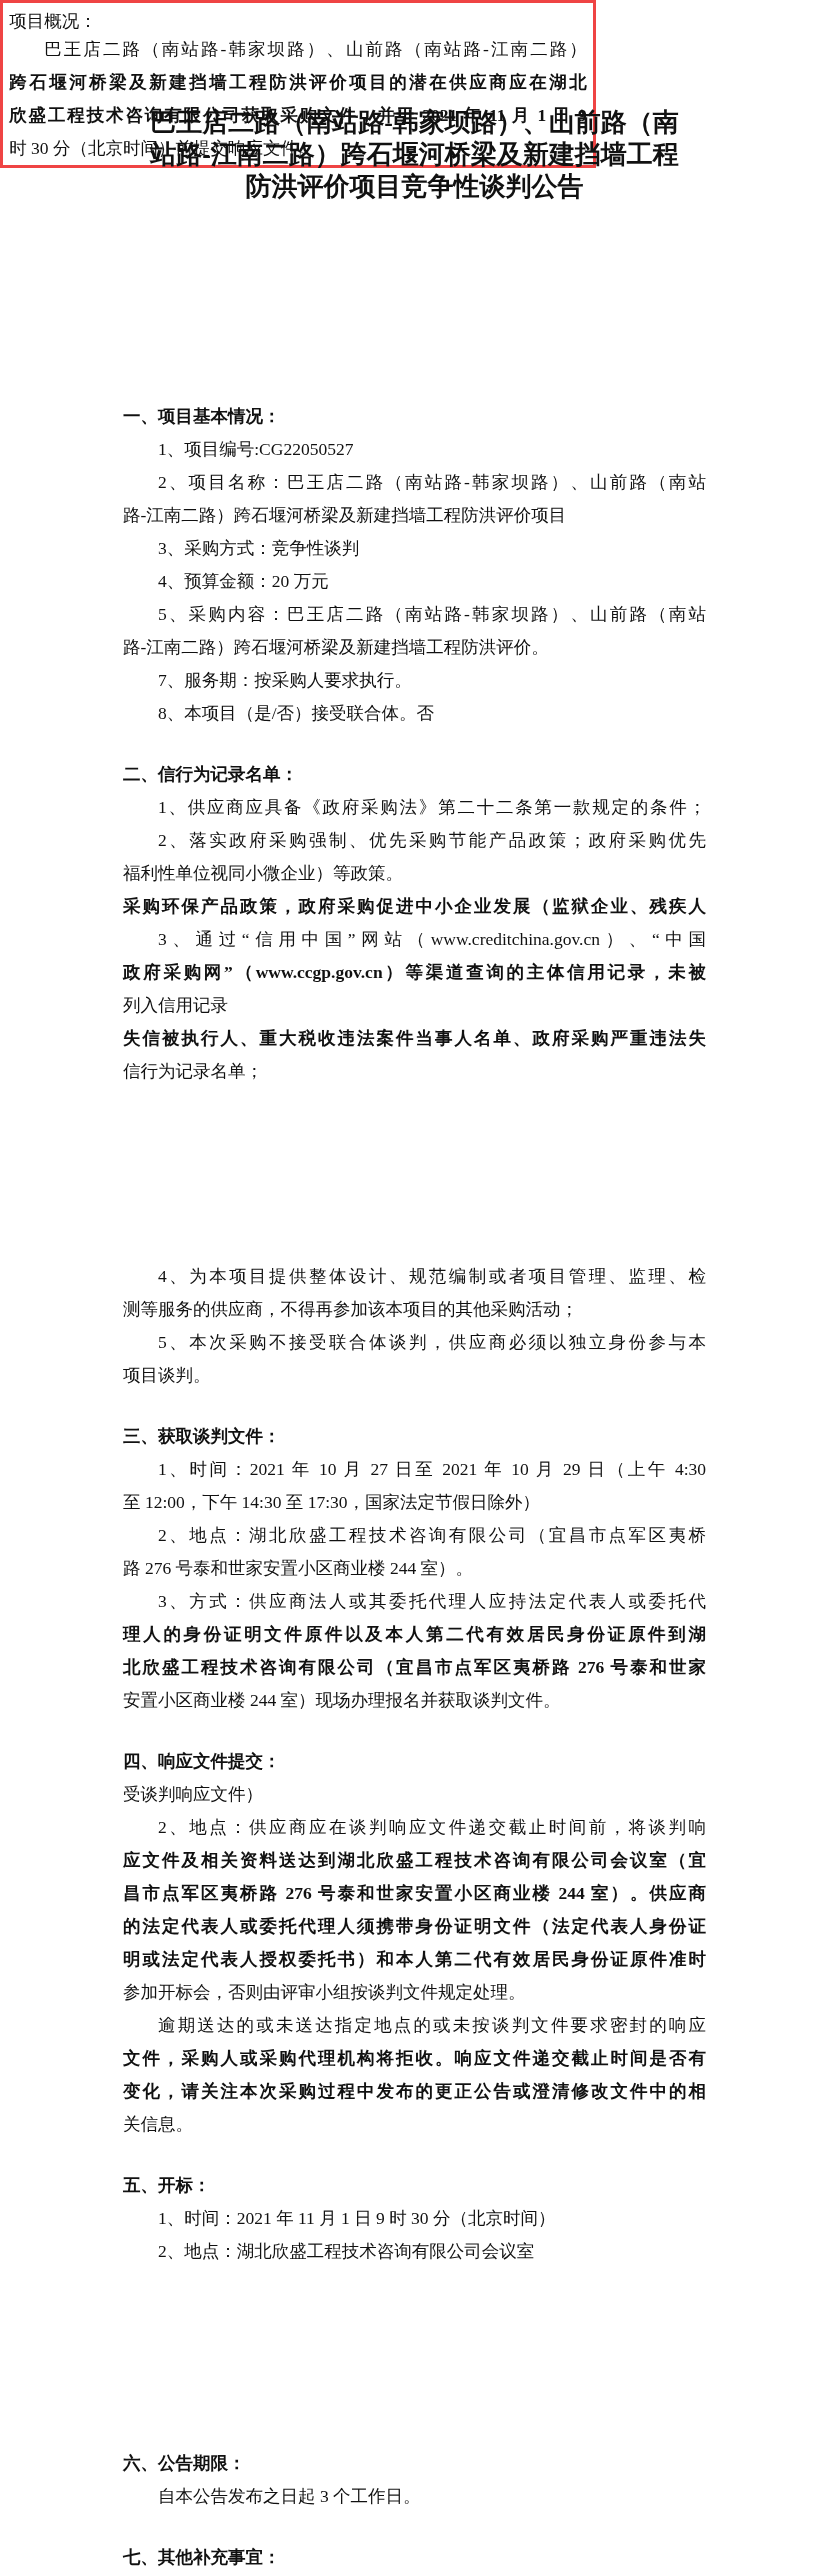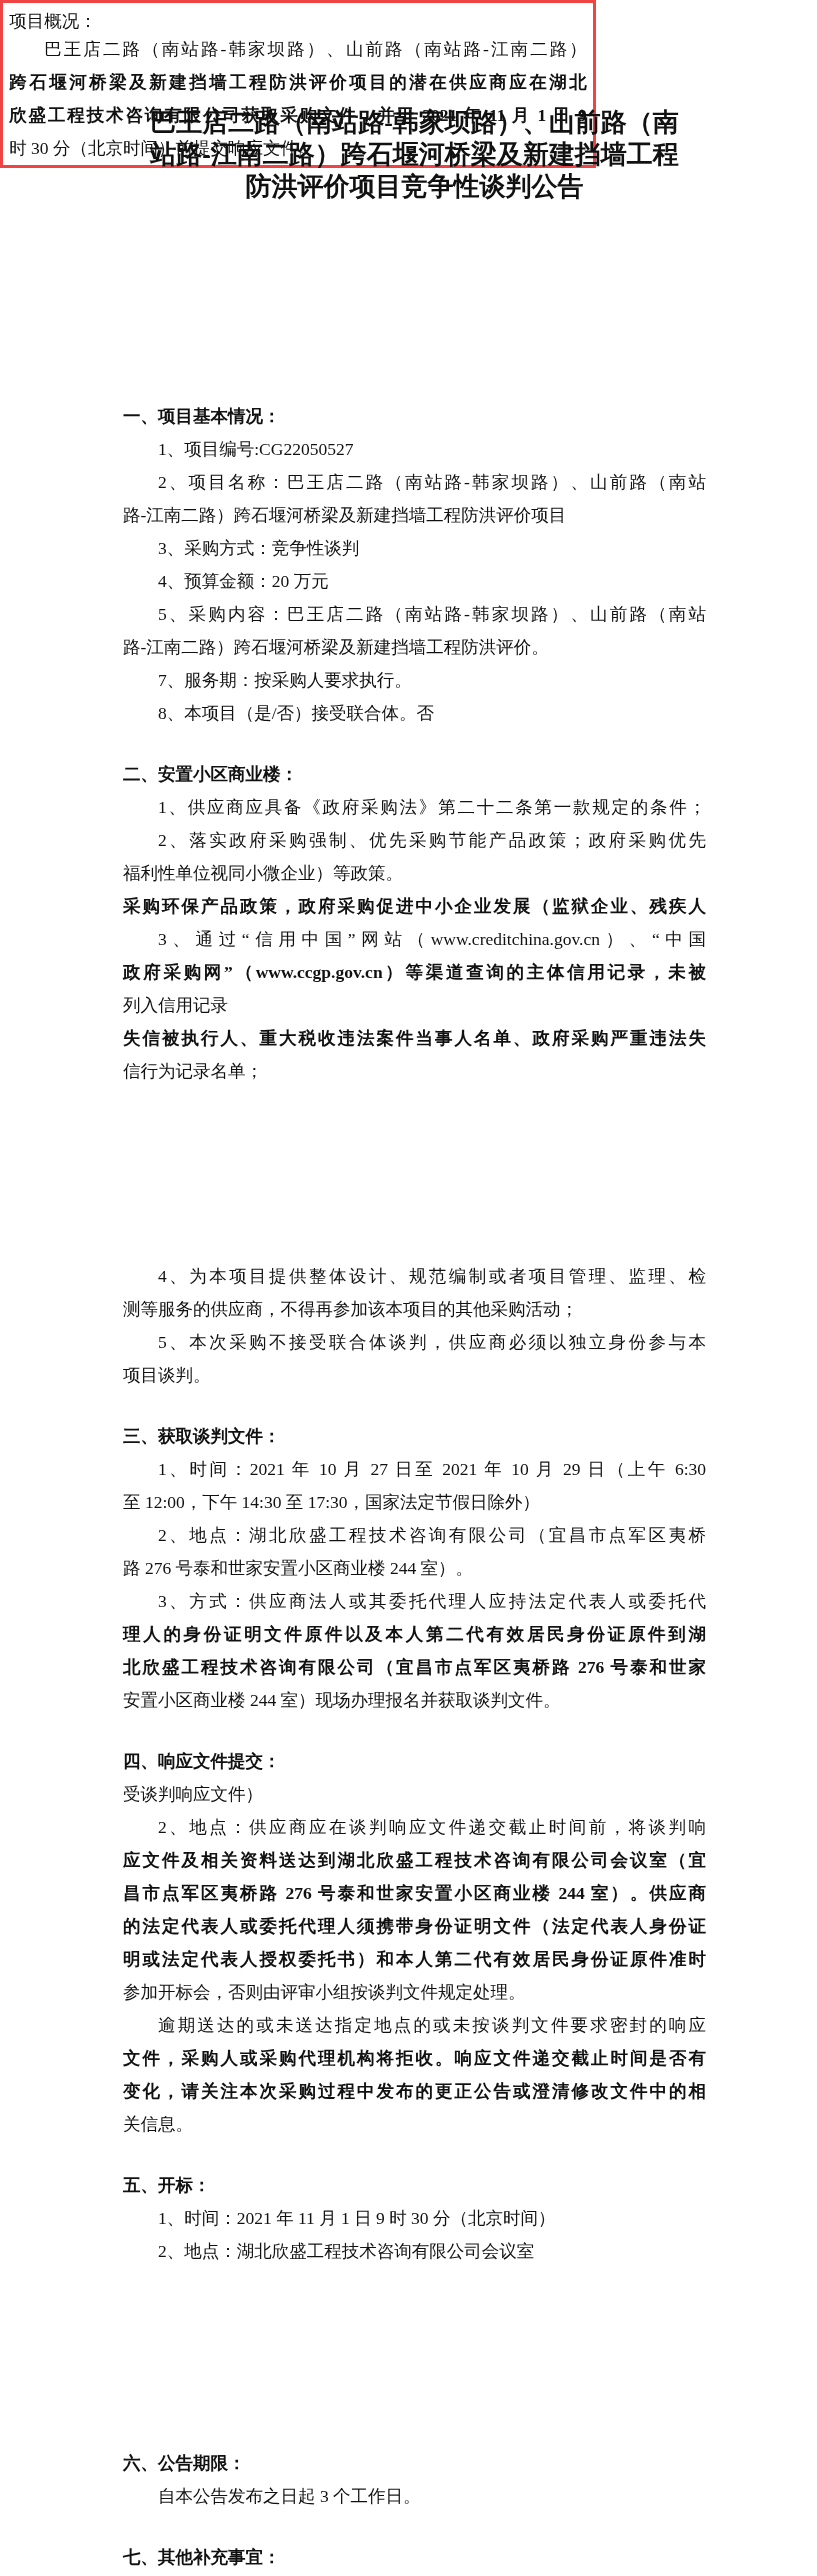--- a/index.html
+++ b/index.html
@@ -47,39 +47,39 @@
       <div class="ln h">一、项目基本情况：</div>
       <div class="ln i">1、项目编号:CG22050527</div>
       <div class="ln ij">2、项目名称：巴王店二路（南站路-韩家坝路）、山前路（南站</div>
       <div class="ln p">路-江南二路）跨石堰河桥梁及新建挡墙工程防洪评价项目</div>
       <div class="ln i">3、采购方式：竞争性谈判</div>
       <div class="ln i">4、预算金额：20 万元</div>
       <div class="ln ij">5、采购内容：巴王店二路（南站路-韩家坝路）、山前路（南站</div>
       <div class="ln p">路-江南二路）跨石堰河桥梁及新建挡墙工程防洪评价。</div>
       <div class="ln i">7、服务期：按采购人要求执行。</div>
       <div class="ln i">8、本项目（是/否）接受联合体。否</div>
-      <div class="ln h">二、安置小区商业楼：</div>
+      <div class="ln h">二、信行为记录名单：</div>
       <div class="ln ij">1、供应商应具备《政府采购法》第二十二条第一款规定的条件；</div>
       <div class="ln ij">2、落实政府采购强制、优先采购节能产品政策；政府采购优先</div>
       <div class="ln p">福利性单位视同小微企业）等政策。</div>
       <div class="ln j">采购环保产品政策，政府采购促进中小企业发展（监狱企业、残疾人</div>
       <div class="ln ij">3、通过“信用中国”网站（www.creditchina.gov.cn）、“中国</div>
       <div class="ln j">政府采购网”（www.ccgp.gov.cn）等渠道查询的主体信用记录，未被</div>
       <div class="ln p">列入信用记录</div>
       <div class="ln j">失信被执行人、重大税收违法案件当事人名单、政府采购严重违法失</div>
       <div class="ln p">信行为记录名单；</div>
     </div>
 
   <div id="block2" class="abs">
       <div class="ln ij">4、为本项目提供整体设计、规范编制或者项目管理、监理、检</div>
       <div class="ln p">测等服务的供应商，不得再参加该本项目的其他采购活动；</div>
       <div class="ln ij">5、本次采购不接受联合体谈判，供应商必须以独立身份参与本</div>
       <div class="ln p">项目谈判。</div>
       <div class="ln h">三、获取谈判文件：</div>
-      <div class="ln ij">1、时间：2021 年 10 月 27 日至 2021 年 10 月 29 日（上午 6:30</div>
+      <div class="ln ij">1、时间：2021 年 10 月 27 日至 2021 年 10 月 29 日（上午 4:30</div>
       <div class="ln p">至 12:00，下午 14:30 至 17:30，国家法定节假日除外）</div>
       <div class="ln ij">2、地点：湖北欣盛工程技术咨询有限公司（宜昌市点军区夷桥</div>
       <div class="ln p">路 276 号泰和世家安置小区商业楼 244 室）。</div>
       <div class="ln ij">3、方式：供应商法人或其委托代理人应持法定代表人或委托代</div>
       <div class="ln j">理人的身份证明文件原件以及本人第二代有效居民身份证原件到湖</div>
       <div class="ln j">北欣盛工程技术咨询有限公司（宜昌市点军区夷桥路 276 号泰和世家</div>
       <div class="ln p">安置小区商业楼 244 室）现场办理报名并获取谈判文件。</div>
       <div class="ln h">四、响应文件提交：</div>
       <div class="ln p">受谈判响应文件）</div>
       <div class="ln ij">2、地点：供应商应在谈判响应文件递交截止时间前，将谈判响</div>

